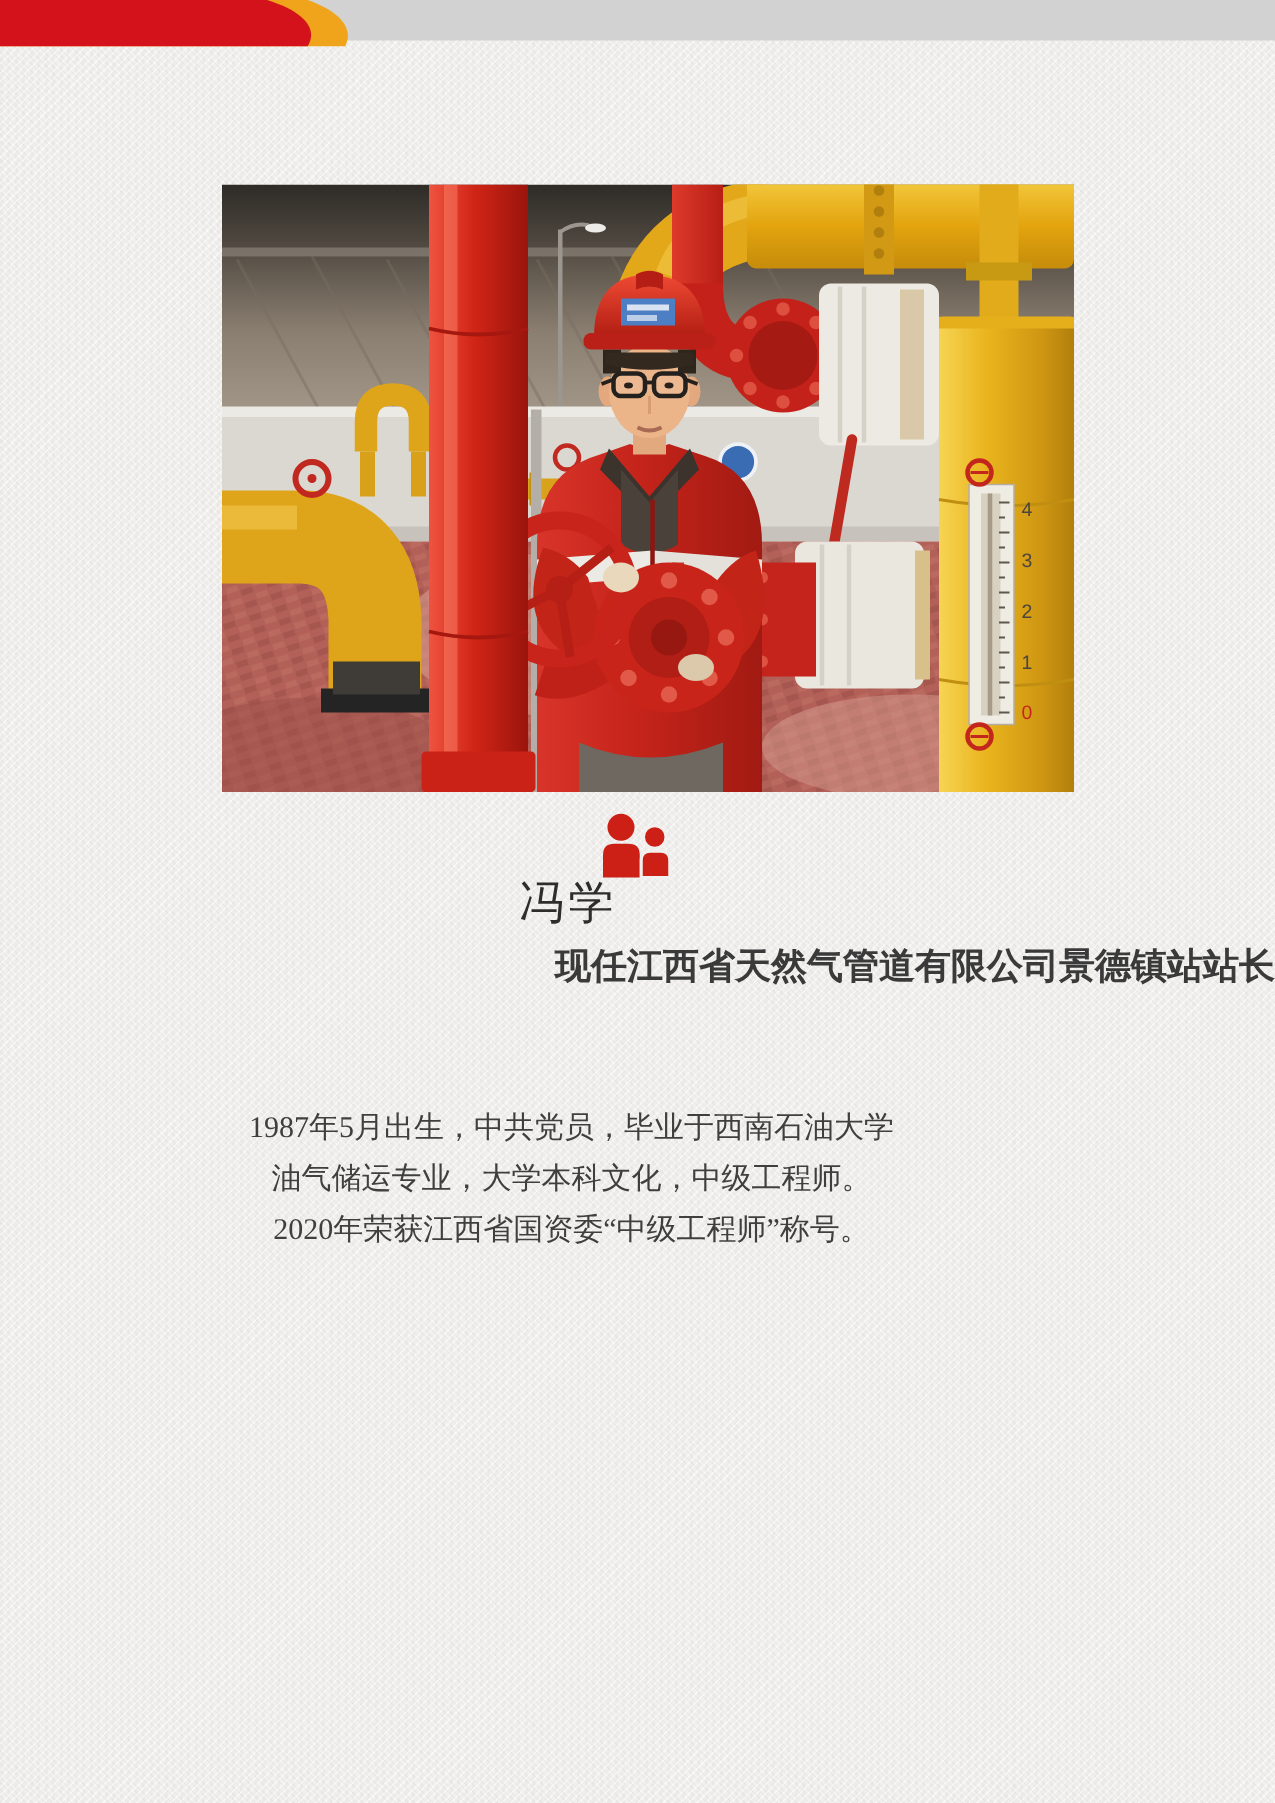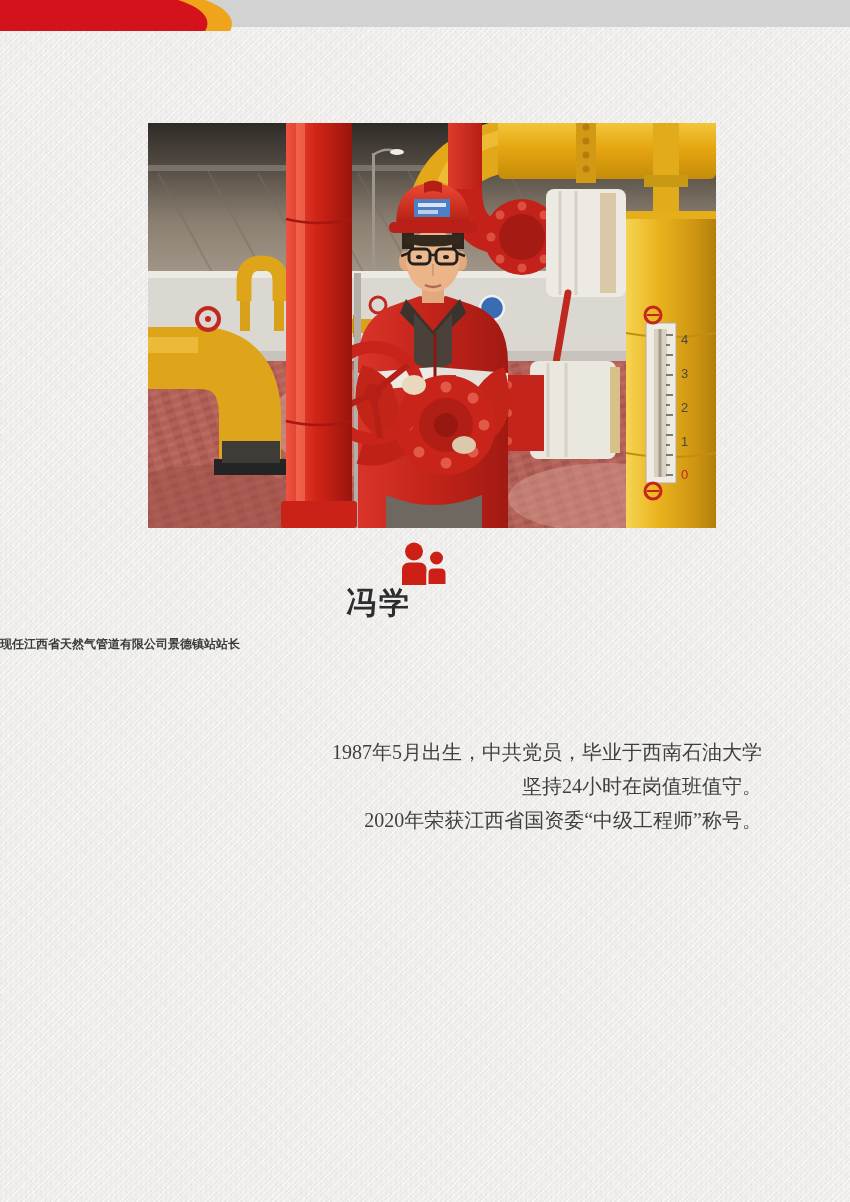--- a/index.html
+++ b/index.html
@@ -12,28 +12,28 @@
       repeating-linear-gradient(90deg, rgba(140,138,132,.04) 0 2px, transparent 2px 5px);
     font-family:"Liberation Sans", sans-serif;
   }
   .topbar{position:absolute;top:0;left:0;width:850px;height:27px;background:#d2d2d2;}
   .ribbon{position:absolute;top:0;left:0;}
   .photo-frame{position:absolute;top:123px;left:148px;width:568px;height:405px;}
   .photo-frame svg{display:block;}
   .people-icon{position:absolute;top:542px;left:50%;transform:translateX(-50%);}
   .person-name{
     position:absolute;top:584px;left:0;width:758px;text-align:center;
-    font-size:30px;font-weight:bold;color:#2d2d2d;letter-spacing:3px;line-height:38px;
+    font-size:30px;font-weight:normal;color:#2d2d2d;letter-spacing:3px;line-height:38px;
   }
   .person-title{
-    position:absolute;top:632px;left:0;width:850px;text-align:left;
-    font-size:12px;font-weight:bold;color:#3a3a3a;line-height:25px;
+    position:absolute;top:632px;left:0;width:850px;text-align:right;
+    font-size:24px;font-weight:bold;color:#3a3a3a;line-height:25px;
   }
   .bio{
-    position:absolute;top:735px;left:0;width:762px;text-align:right;
+    position:absolute;top:735px;left:0;width:762px;text-align:center;
     font-family:"Liberation Serif", serif;
     font-size:20px;line-height:34px;color:#3f3f3f;
   }
   .bio-line{height:34px;}
 </style>
 </head>
 <body>
 
 <div class="topbar"></div>
 
@@ -297,15 +297,15 @@
     <circle cx="36.5" cy="16" r="7.5"></circle>
     <path d="M27.5,43 V31.5 Q27.5,25.5 33.5,25.5 H40.5 Q46.5,25.5 46.5,31.5 V43 Z"></path>
   </g>
 </svg>
 
 <div class="person-name">冯学</div>
 <div class="person-title">现任江西省天然气管道有限公司景德镇站站长</div>
 
 <div class="bio">
   <div class="bio-line">1987年5月出生，中共党员，毕业于西南石油大学</div>
-  <div class="bio-line">坚持24小时在岗值班值守。</div>
+  <div class="bio-line">油气储运专业，大学本科文化，中级工程师。</div>
   <div class="bio-line">2020年荣获江西省国资委“中级工程师”称号。</div>
 </div>
 
 </body></html>

